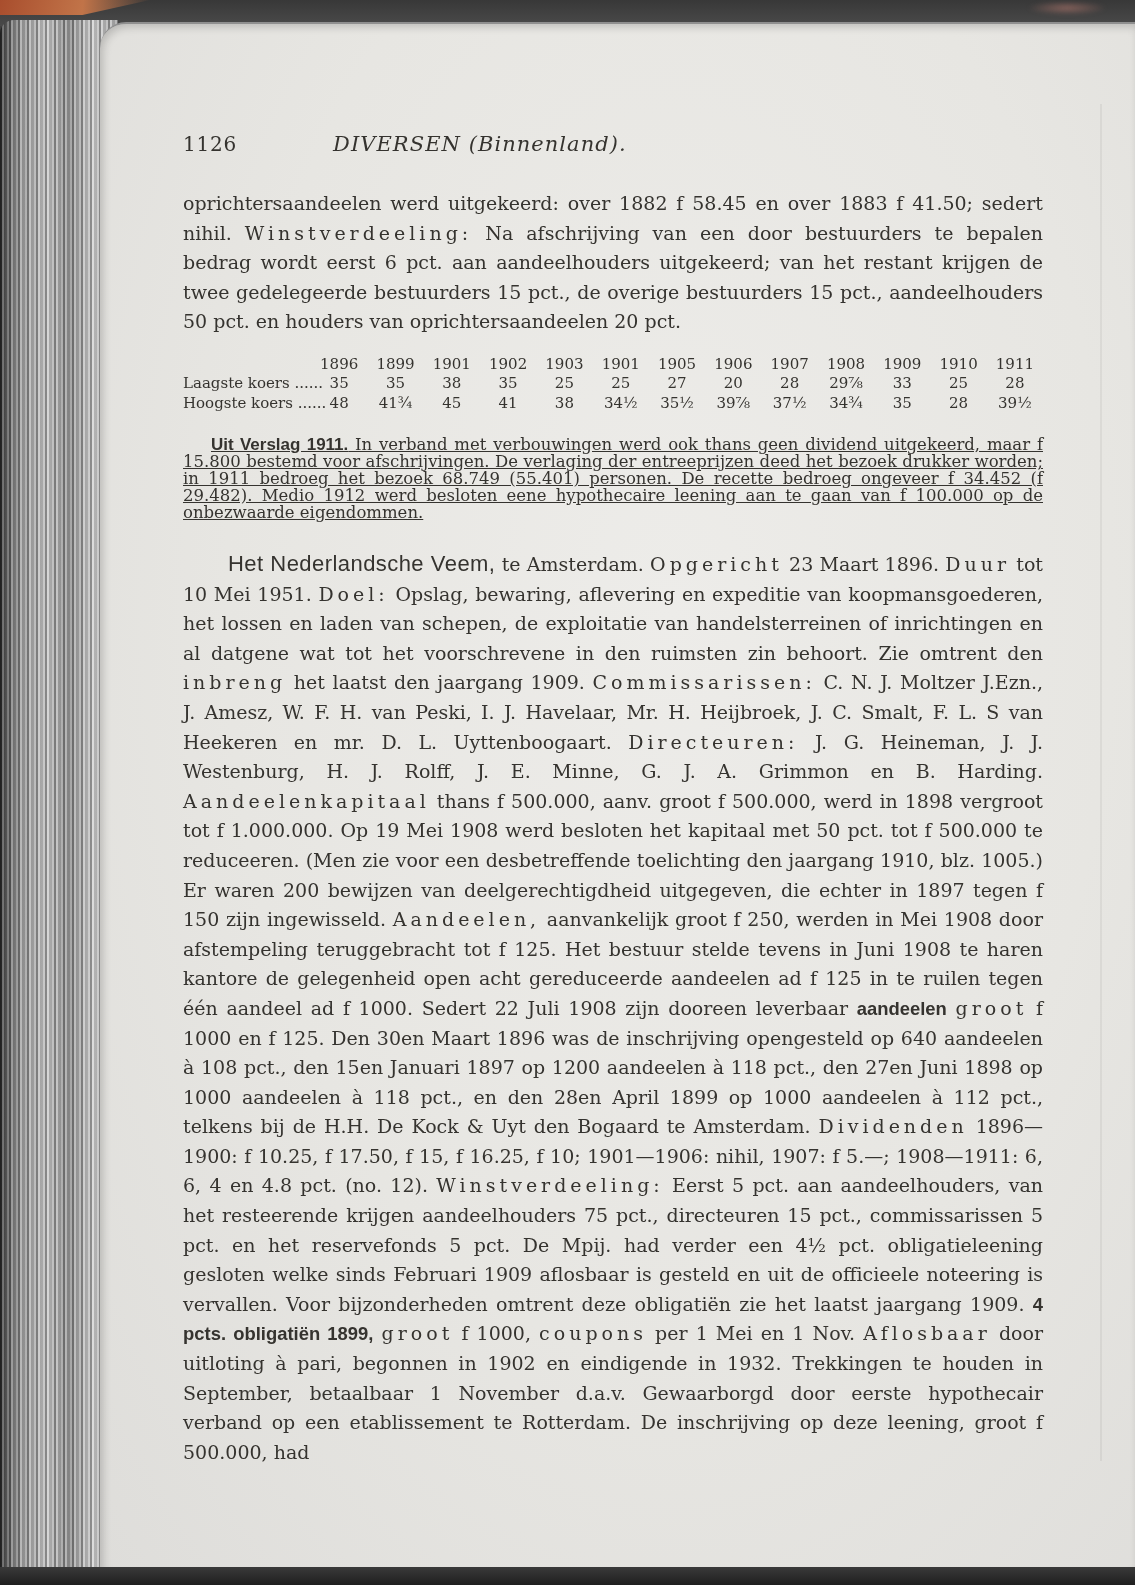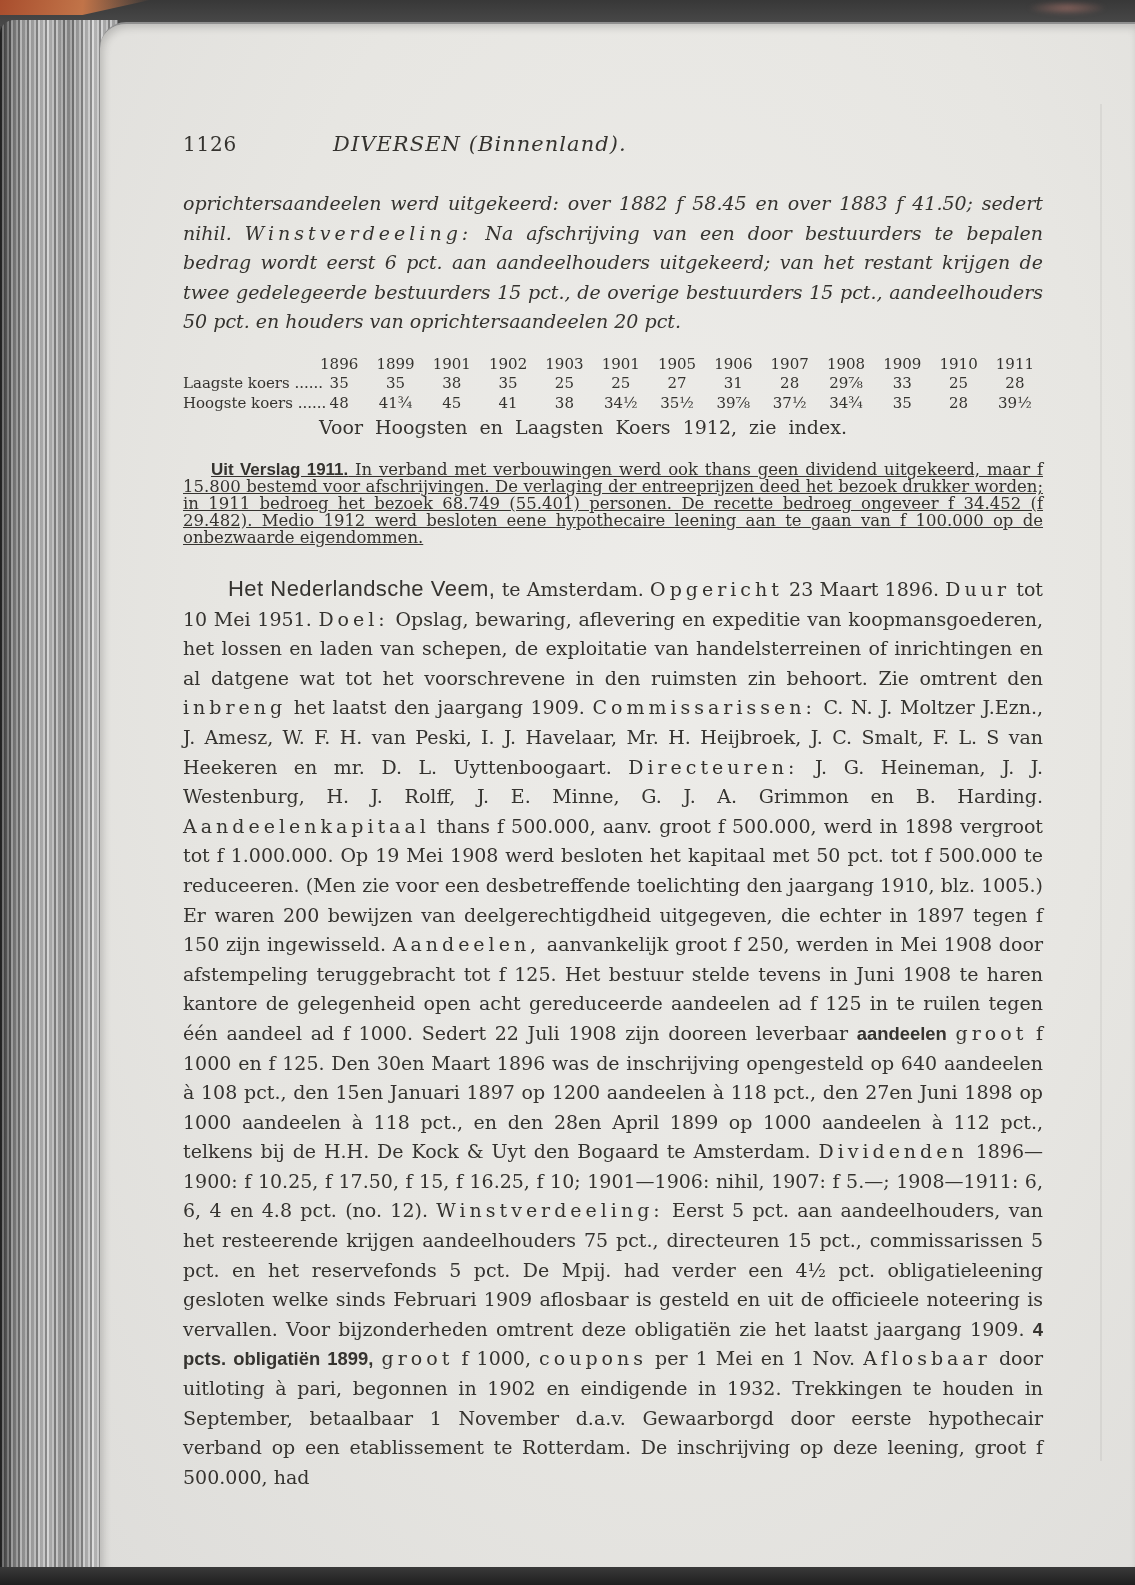--- a/index.html
+++ b/index.html
@@ -36,21 +36,21 @@
     border-top-left-radius:26px;
     box-shadow:inset 3px 3px 9px rgba(0,0,0,.18);}
   .crease-r{position:absolute;right:33px;top:80px;bottom:110px;width:2px;
     background:rgba(0,0,0,.05);}
   .text-col{position:absolute;left:83px;top:12px;width:860px;color:#35332f;}
   .header-row{margin-top:96px;display:flex;align-items:baseline;height:30px;}
   .page-number{font-size:20px;letter-spacing:.04em;width:150px;}
   .running-header{flex:1;text-align:left;font-style:italic;font-size:21px;
     letter-spacing:.05em;padding-right:120px;}
   p{margin:0;text-align:justify;}
-  .intro{margin-top:27px;font-size:19px;line-height:29.5px;font-style:italic;}
+  .intro{margin-top:27px;font-size:19px;line-height:29.5px;}
   
   .koers-table{margin-top:18px;font-size:15px;line-height:19.5px;}
   .k-row{display:flex;}
   .k-label{width:128px;white-space:nowrap;}
   .k-cells{display:flex;flex:1;}
   .k-cell{flex:1;text-align:center;}
   .table-note{margin-top:3px;text-align:center;font-size:19px;word-spacing:6px;
     padding-right:60px;}
   .verslag{margin-top:23px;font-size:16.5px;line-height:17px;text-indent:28px;text-decoration:underline;}
   .entry{margin-top:28px;font-size:19px;line-height:29.6px;text-indent:45px;}
@@ -104,21 +104,21 @@
         <div class="k-row">
           <span class="k-label">Laagste koers ......</span>
           <span class="k-cells">
               <span class="k-cell">35</span>
               <span class="k-cell">35</span>
               <span class="k-cell">38</span>
               <span class="k-cell">35</span>
               <span class="k-cell">25</span>
               <span class="k-cell">25</span>
               <span class="k-cell">27</span>
-              <span class="k-cell">31</span>
+              <span class="k-cell">20</span>
               <span class="k-cell">28</span>
               <span class="k-cell">29⅞</span>
               <span class="k-cell">33</span>
               <span class="k-cell">25</span>
               <span class="k-cell">28</span>
             </span>
         </div>
         <div class="k-row">
           <span class="k-label">Hoogste koers ......</span>
           <span class="k-cells">
@@ -132,21 +132,20 @@
               <span class="k-cell">39⅞</span>
               <span class="k-cell">37½</span>
               <span class="k-cell">34¾</span>
               <span class="k-cell">35</span>
               <span class="k-cell">28</span>
               <span class="k-cell">39½</span>
             </span>
         </div>
       </div>
 
-      <p class="table-note">Voor Hoogsten en Laagsten Koers 1912, zie index.</p>
 
       <p class="verslag"><span class="run-bold">Uit Verslag 1911.</span><span class="run-normal"> In verband met verbouwingen werd ook thans geen dividend uitgekeerd, maar f 15.800 bestemd voor afschrijvingen. De verlaging der entreeprijzen deed het bezoek drukker worden; in 1911 bedroeg het bezoek 68.749 (55.401) personen. De recette bedroeg ongeveer f 34.452 (f 29.482). Medio 1912 werd besloten eene hypothecaire leening aan te gaan van f 100.000 op de onbezwaarde eigendommen.</span></p>
 
       <p class="entry"><span class="run-lead">Het Nederlandsche Veem,</span><span class="run-normal"> te Amsterdam. </span><span class="run-spaced">Opgericht</span><span class="run-normal"> 23 Maart 1896. </span><span class="run-spaced">Duur</span><span class="run-normal"> tot 10 Mei 1951. </span><span class="run-spaced">Doel:</span><span class="run-normal"> Opslag, bewaring, aflevering en expeditie van koopmansgoederen, het lossen en laden van schepen, de exploitatie van handelsterreinen of inrichtingen en al datgene wat tot het voorschrevene in den ruimsten zin behoort. Zie omtrent den </span><span class="run-spaced">inbreng</span><span class="run-normal"> het laatst den jaargang 1909. </span><span class="run-spaced">Commissarissen:</span><span class="run-normal"> C. N. J. Moltzer J.Ezn., J. Amesz, W. F. H. van Peski, I. J. Havelaar, Mr. H. Heijbroek, J. C. Smalt, F. L. S van Heekeren en mr. D. L. Uyttenboogaart. </span><span class="run-spaced">Directeuren:</span><span class="run-normal"> J. G. Heineman, J. J. Westenburg, H. J. Rolff, J. E. Minne, G. J. A. Grimmon en B. Harding. </span><span class="run-spaced">Aandeelenkapitaal</span><span class="run-normal"> thans f 500.000, aanv. groot f 500.000, werd in 1898 vergroot tot f 1.000.000. Op 19 Mei 1908 werd besloten het kapitaal met 50 pct. tot f 500.000 te reduceeren. (Men zie voor een desbetreffende toelichting den jaargang 1910, blz. 1005.) Er waren 200 bewijzen van deelgerechtigdheid uitgegeven, die echter in 1897 tegen f 150 zijn ingewisseld. </span><span class="run-spaced">Aandeelen,</span><span class="run-normal"> aanvankelijk groot f 250, werden in Mei 1908 door afstempeling teruggebracht tot f 125. Het bestuur stelde tevens in Juni 1908 te haren kantore de gelegenheid open acht gereduceerde aandeelen ad f 125 in te ruilen tegen één aandeel ad f 1000. Sedert 22 Juli 1908 zijn dooreen leverbaar </span><span class="run-bold">aandeelen</span><span class="run-normal"> </span><span class="run-spaced">groot</span><span class="run-normal"> f 1000 en f 125. Den 30en Maart 1896 was de inschrijving opengesteld op 640 aandeelen à 108 pct., den 15en Januari 1897 op 1200 aandeelen à 118 pct., den 27en Juni 1898 op 1000 aandeelen à 118 pct., en den 28en April 1899 op 1000 aandeelen à 112 pct., telkens bij de H.H. De Kock &amp; Uyt den Bogaard te Amsterdam. </span><span class="run-spaced">Dividenden</span><span class="run-normal"> 1896—1900: f 10.25, f 17.50, f 15, f 16.25, f 10; 1901—1906: nihil, 1907: f 5.—; 1908—1911: 6, 6, 4 en 4.8 pct. (no. 12). </span><span class="run-spaced">Winstverdeeling:</span><span class="run-normal"> Eerst 5 pct. aan aandeelhouders, van het resteerende krijgen aandeelhouders 75 pct., directeuren 15 pct., commissarissen 5 pct. en het reservefonds 5 pct. De Mpij. had verder een 4½ pct. obligatieleening gesloten welke sinds Februari 1909 aflosbaar is gesteld en uit de officieele noteering is vervallen. Voor bijzonderheden omtrent deze obligatiën zie het laatst jaargang 1909. </span><span class="run-bold">4 pcts. obligatiën 1899,</span><span class="run-normal"> </span><span class="run-spaced">groot</span><span class="run-normal"> f 1000, </span><span class="run-spaced">coupons</span><span class="run-normal"> per 1 Mei en 1 Nov. </span><span class="run-spaced">Aflosbaar</span><span class="run-normal"> door uitloting à pari, begonnen in 1902 en eindigende in 1932. Trekkingen te houden in September, betaalbaar 1 November d.a.v. Gewaarborgd door eerste hypothecair verband op een etablissement te Rotterdam. De inschrijving op deze leening, groot f 500.000, had</span></p>
 
     </div>
   </div>
 
   <div class="bottom-shade"></div>
 </div>

